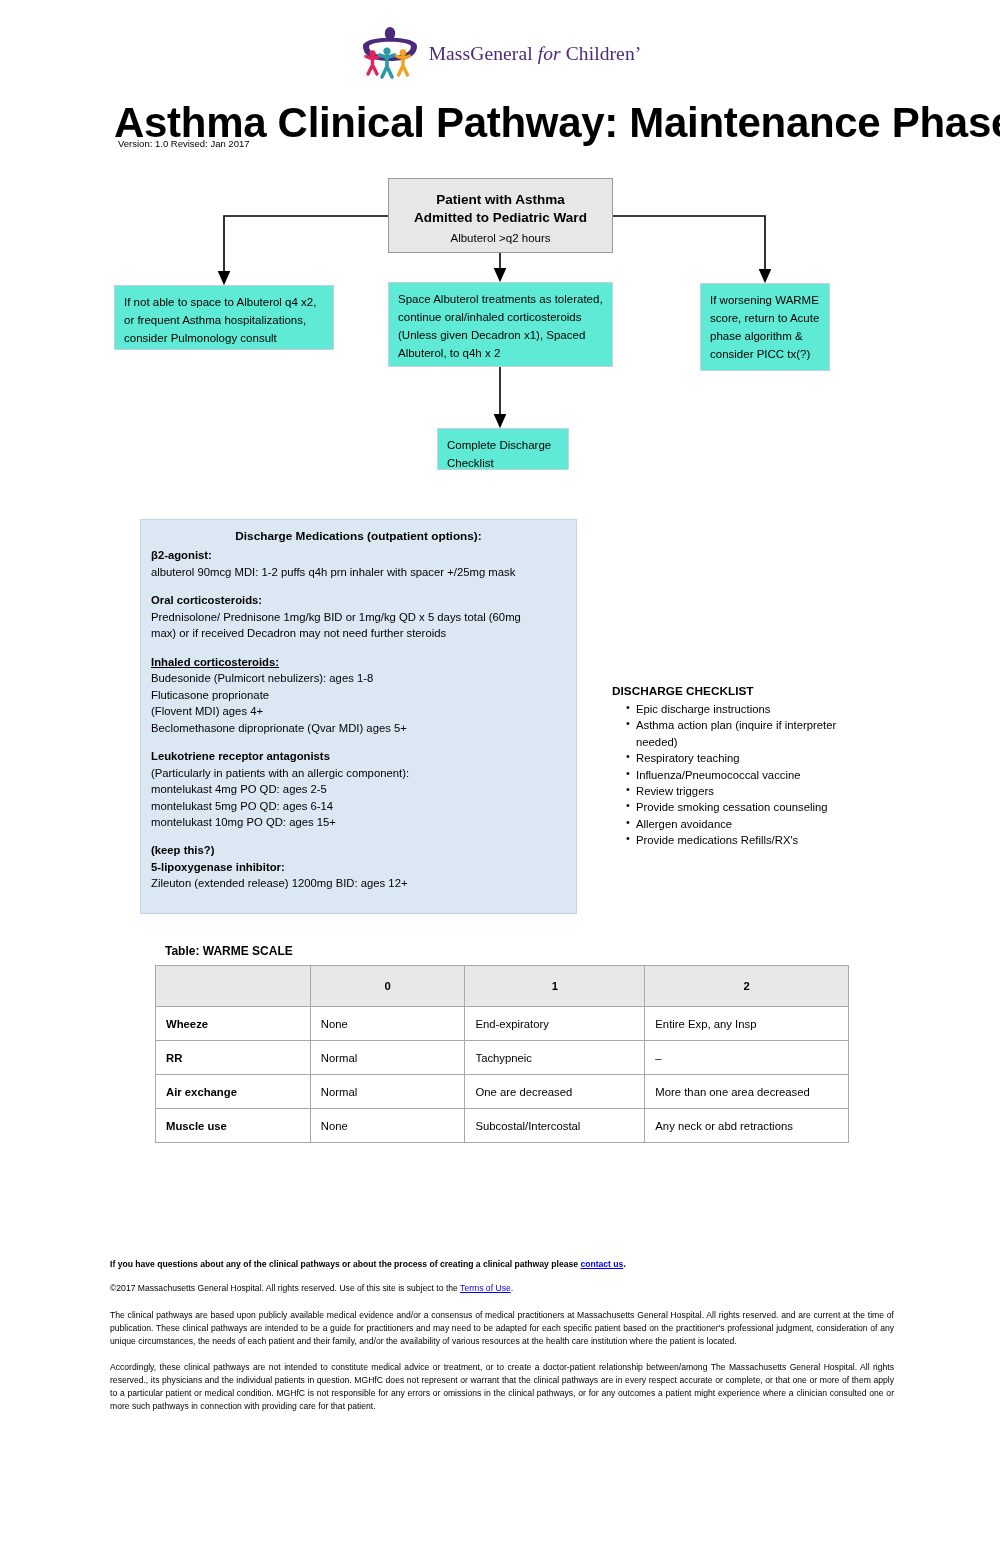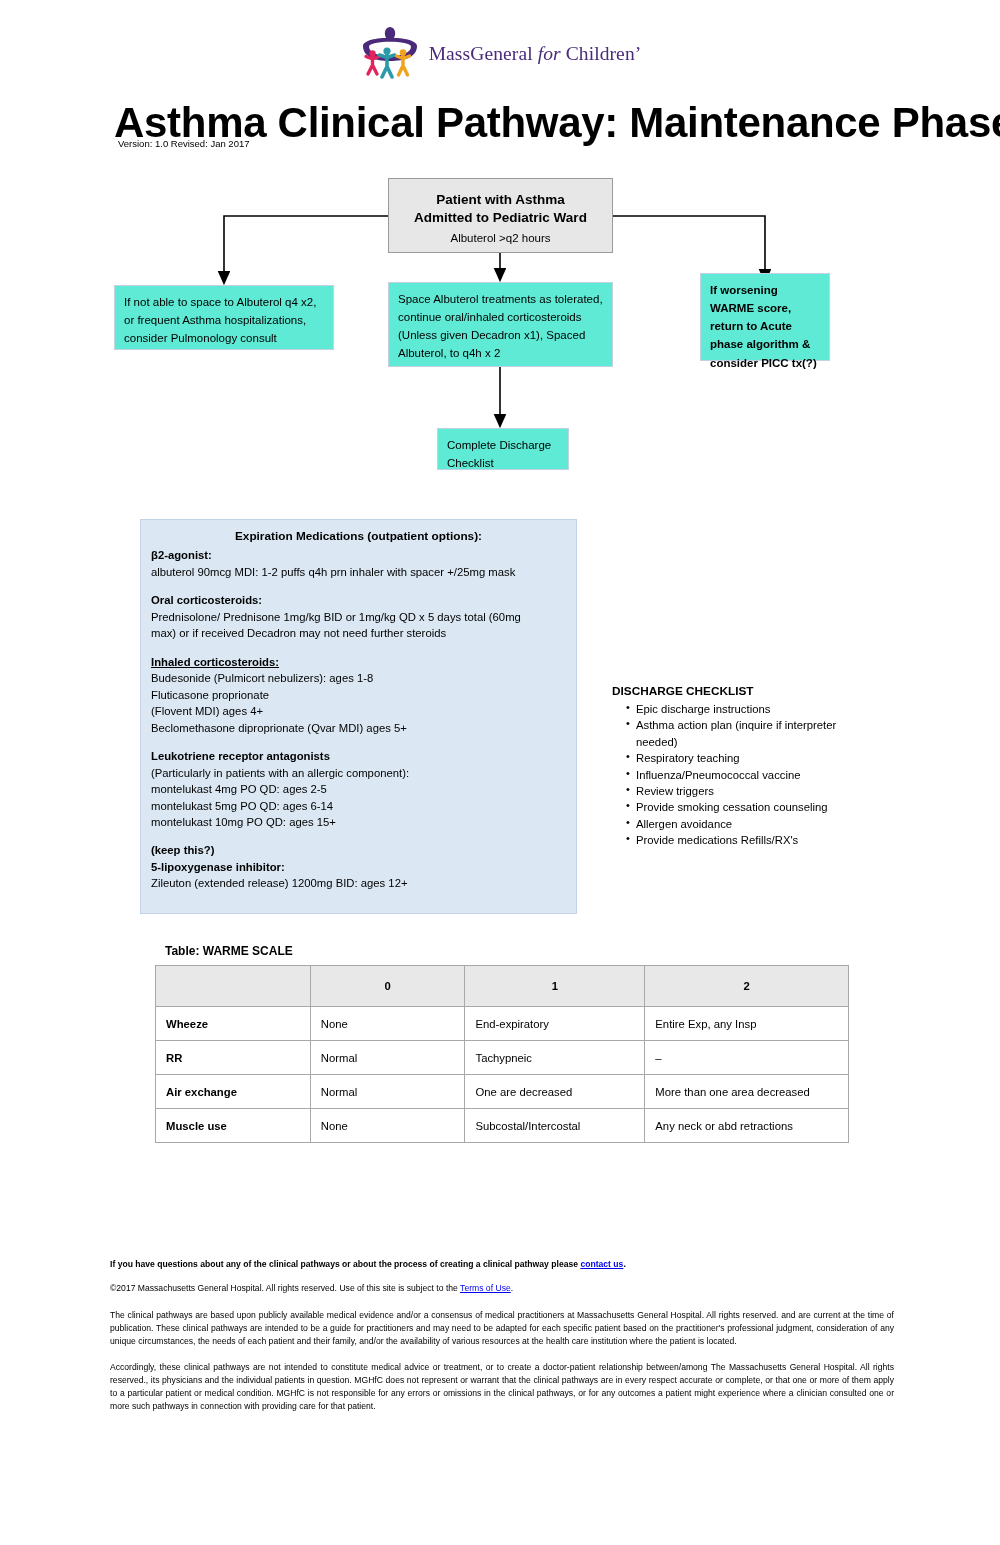--- a/index.html
+++ b/index.html
@@ -71,21 +71,21 @@
     border: 1px solid #9a9a9a;
     text-align: center;
     padding-top: 12px;
   }
   .box-top .hl { font-weight: bold; font-size: 13.5px; line-height: 1.35; display:block; }
   .box-top .sub { font-size: 11.5px; display:block; margin-top: 2px; }
 
   #box-patient { left: 388px; top: 178px; width: 225px; height: 75px; }
   #box-left    { left: 114px; top: 285px; width: 220px; height: 65px; }
   #box-mid     { left: 388px; top: 282px; width: 225px; height: 85px; }
-  #box-right   { left: 700px; top: 273px; width: 130px; height: 88px; font-weight: bold; }
+  #box-right   { left: 700px; top: 283px; width: 130px; height: 88px; }
   #box-complete{ left: 437px; top: 428px; width: 132px; height: 42px; }
 
   
   #med-panel {
     position: absolute;
     left: 140px; top: 519px;
     width: 437px; height: 395px;
     box-sizing: border-box;
     background: #dbe8f3;
     border: 1px solid #c2d4e6;
@@ -246,21 +246,21 @@
     <span class="ln">consider PICC tx(?)</span>
   </div>
 
   <div class="box" id="box-complete">
     <span class="ln">Complete</span>
     <span class="ln">Discharge Checklist</span>
   </div>
 </div>
 
 <div id="med-panel">
-  <div class="panel-title">Expiration Medications (outpatient options):</div>
+  <div class="panel-title">Discharge Medications (outpatient options):</div>
 
   <div class="grp">
     <span class="hd ln">β2-agonist:</span>
     <span class="ln">albuterol 90mcg MDI: 1-2 puffs q4h prn inhaler with spacer +/25mg mask</span>
   </div>
 
   <div class="grp">
     <span class="hd ln">Oral corticosteroids:</span>
     <span class="ln">Prednisolone/ Prednisone 1mg/kg BID or 1mg/kg QD x 5 days total (60mg</span>
     <span class="ln">max) or if received Decadron may not need further steroids</span>

